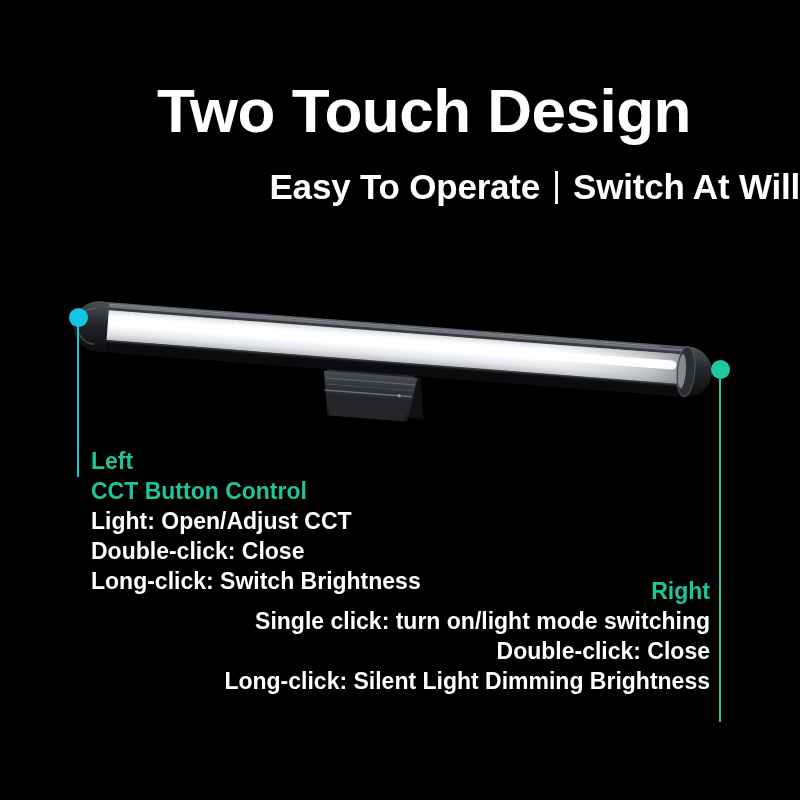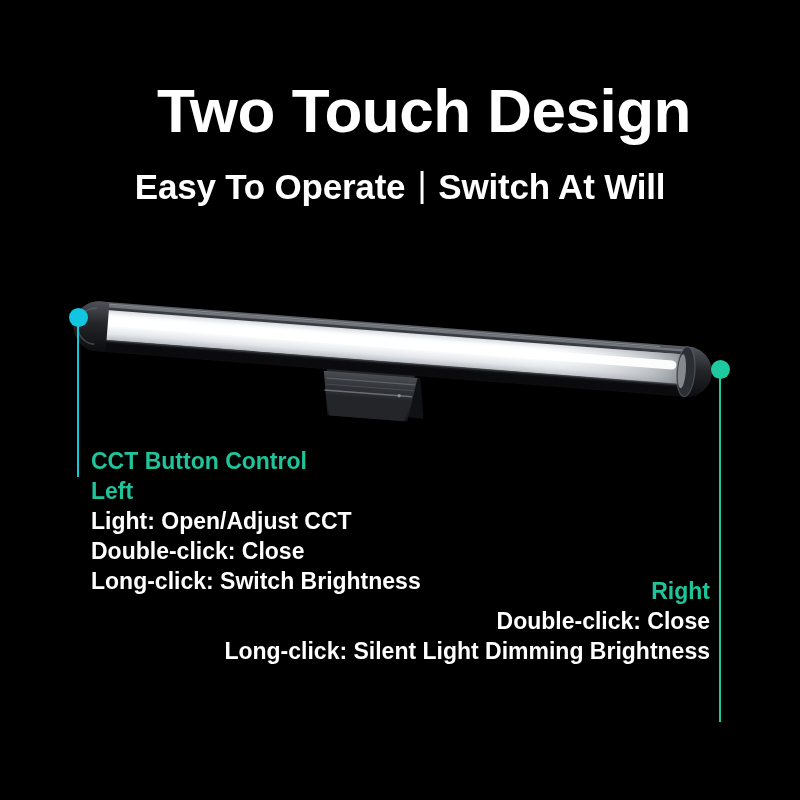--- a/index.html
+++ b/index.html
@@ -30,21 +30,21 @@
     line-height:1.05;
     color:#ffffff;
     white-space:nowrap;
     margin-left:48px;
   }
 
   .subhead {
     position:absolute;
     left:0; right:0;
     top:168px;
-    text-align:center;
+    text-align:right;
     font-size:35px;
     font-weight:bold;
     letter-spacing:-0.2px;
     line-height:1.1;
     color:#ffffff;
     white-space:nowrap;
   }
   .subhead .divider {
     display:inline-block;
     font-weight:300;
@@ -217,24 +217,25 @@
   </g>
 </svg>
 
 <div class="marker-line left-line"></div>
 <div class="marker-dot  left-dot"></div>
 
 <div class="marker-line right-line"></div>
 <div class="marker-dot  right-dot"></div>
 
 <div class="callout callout-left">
+  <span class="label-accent">Left</span>
   <span class="label-accent">CCT Button Control</span>
-  <span class="label-accent">Left</span>
   <span class="label-body">Light: Open/Adjust CCT</span>
   <span class="label-body">Double-click: Close</span>
   <span class="label-body">Long-click: Switch Brightness</span>
 </div>
 
 <div class="callout callout-right">
   <span class="label-accent">Right</span>
+  <span class="label-body">Single click: turn on/light mode switching</span>
   <span class="label-body">Double-click: Close</span>
   <span class="label-body">Long-click: Silent Light Dimming Brightness</span>
 </div>
 
 </body></html>

